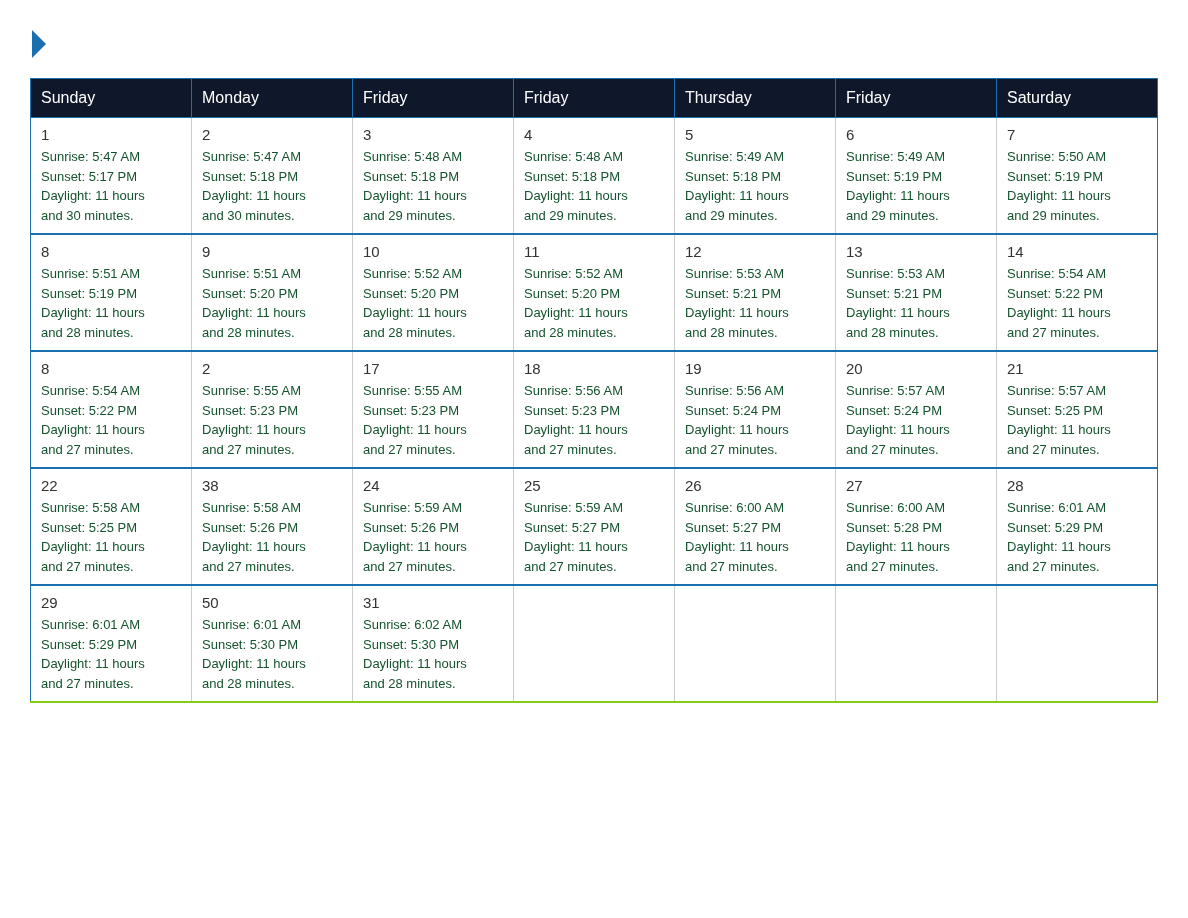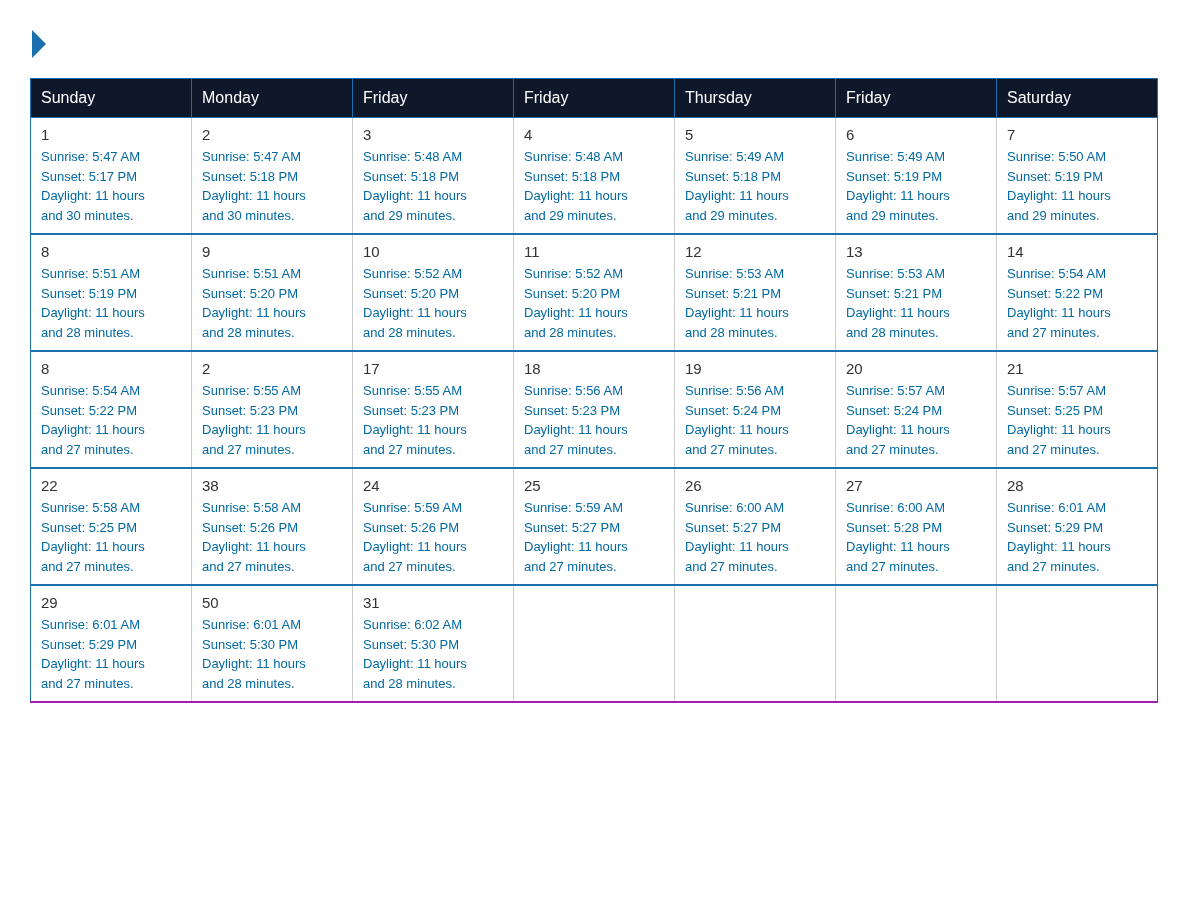--- a/index.html
+++ b/index.html
@@ -83,24 +83,24 @@
     tbody td:last-child { border-right: 1px solid #1a6faf; }
     .day-num {
       font-size: 15px;
       font-weight: normal;
       margin-bottom: 4px;
       display: block;
     }
     .day-info {
       font-size: 13px;
       line-height: 1.5;
-      color: #0369a1;
+      color: #14532d;
     }
     .empty-cell { background: #fff; }
-    tbody tr:last-child { border-bottom: 2px solid #a21caf; }
+    tbody tr:last-child { border-bottom: 2px solid #84cc16; }
   </style>
 </head>
 <body>
 
 <div class="header">
   <div class="logo">
     <div class="logo-text">
       <span class="logo-general"></span>
       <span class="logo-arrow"></span>
     </div>

